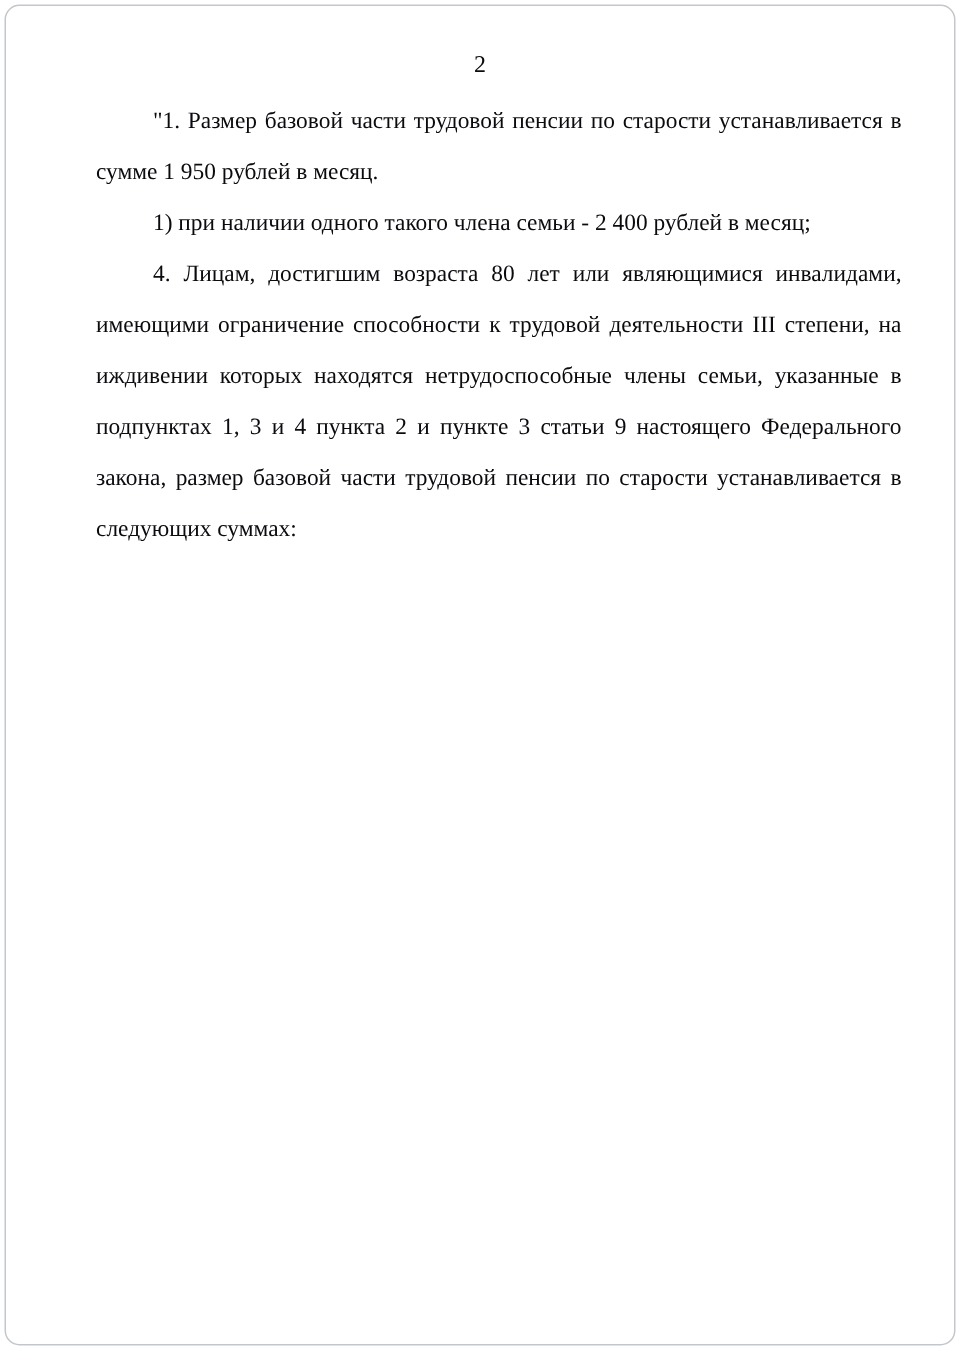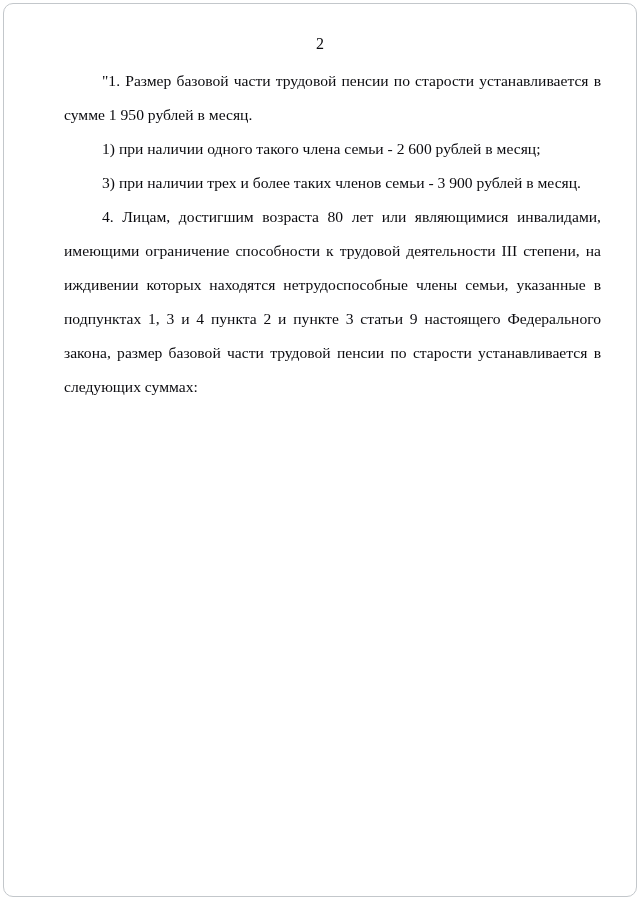--- a/index.html
+++ b/index.html
@@ -45,17 +45,16 @@
 </head>
 <body>
 
 <div class="page">
   <div class="scan-border"></div>
 
   <div class="page-number">2</div>
 
   <div class="content">
     <p>"1. Размер базовой части трудовой пенсии по старости устанавливается в сумме 1 950 рублей в месяц.</p>
-    <p>1) при наличии одного такого члена семьи - 2 600 рублей в месяц;</p>
-    <p>3) при наличии трех и более таких членов семьи - 3 900 рублей в месяц.</p>
+    <p>1) при наличии одного такого члена семьи - 2 400 рублей в месяц;</p>
     <p>4. Лицам, достигшим возраста 80 лет или являющимися инвалидами, имеющими ограничение способности к трудовой деятельности III степени, на иждивении которых находятся нетрудоспособные члены семьи, указанные в подпунктах 1, 3 и 4 пункта 2 и пункте 3 статьи 9 настоящего Федерального закона, размер базовой части трудовой пенсии по старости устанавливается в следующих суммах:</p>
   </div>
 </div>
 
 </body></html>

